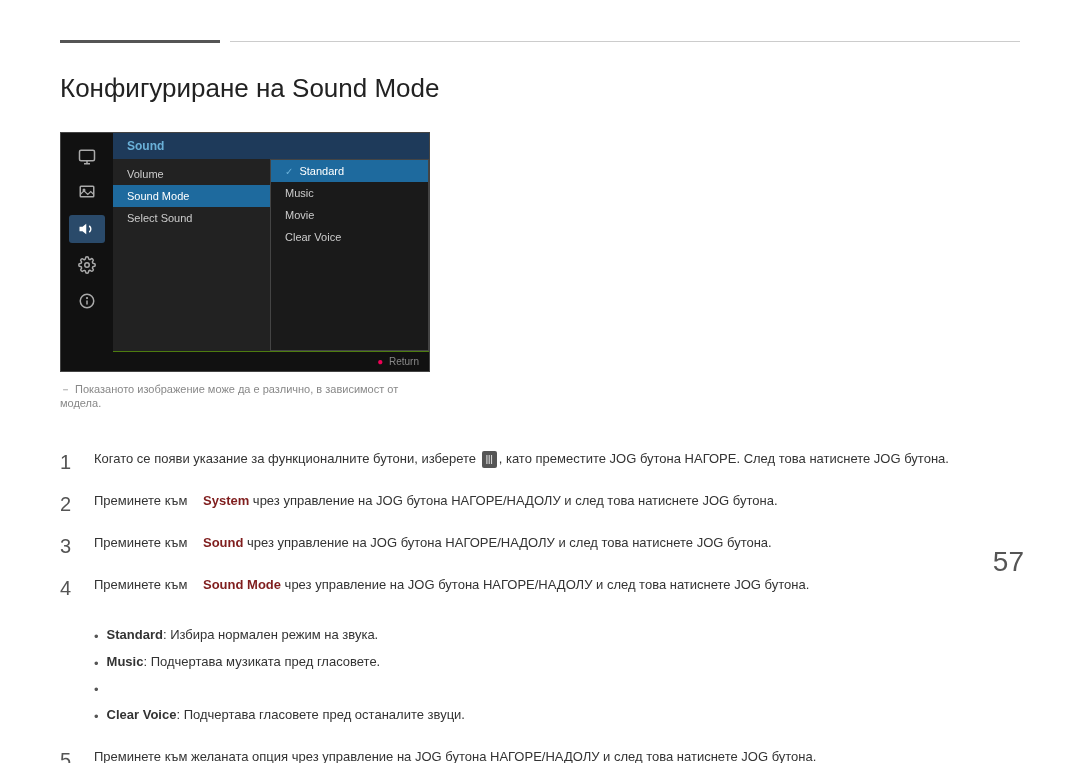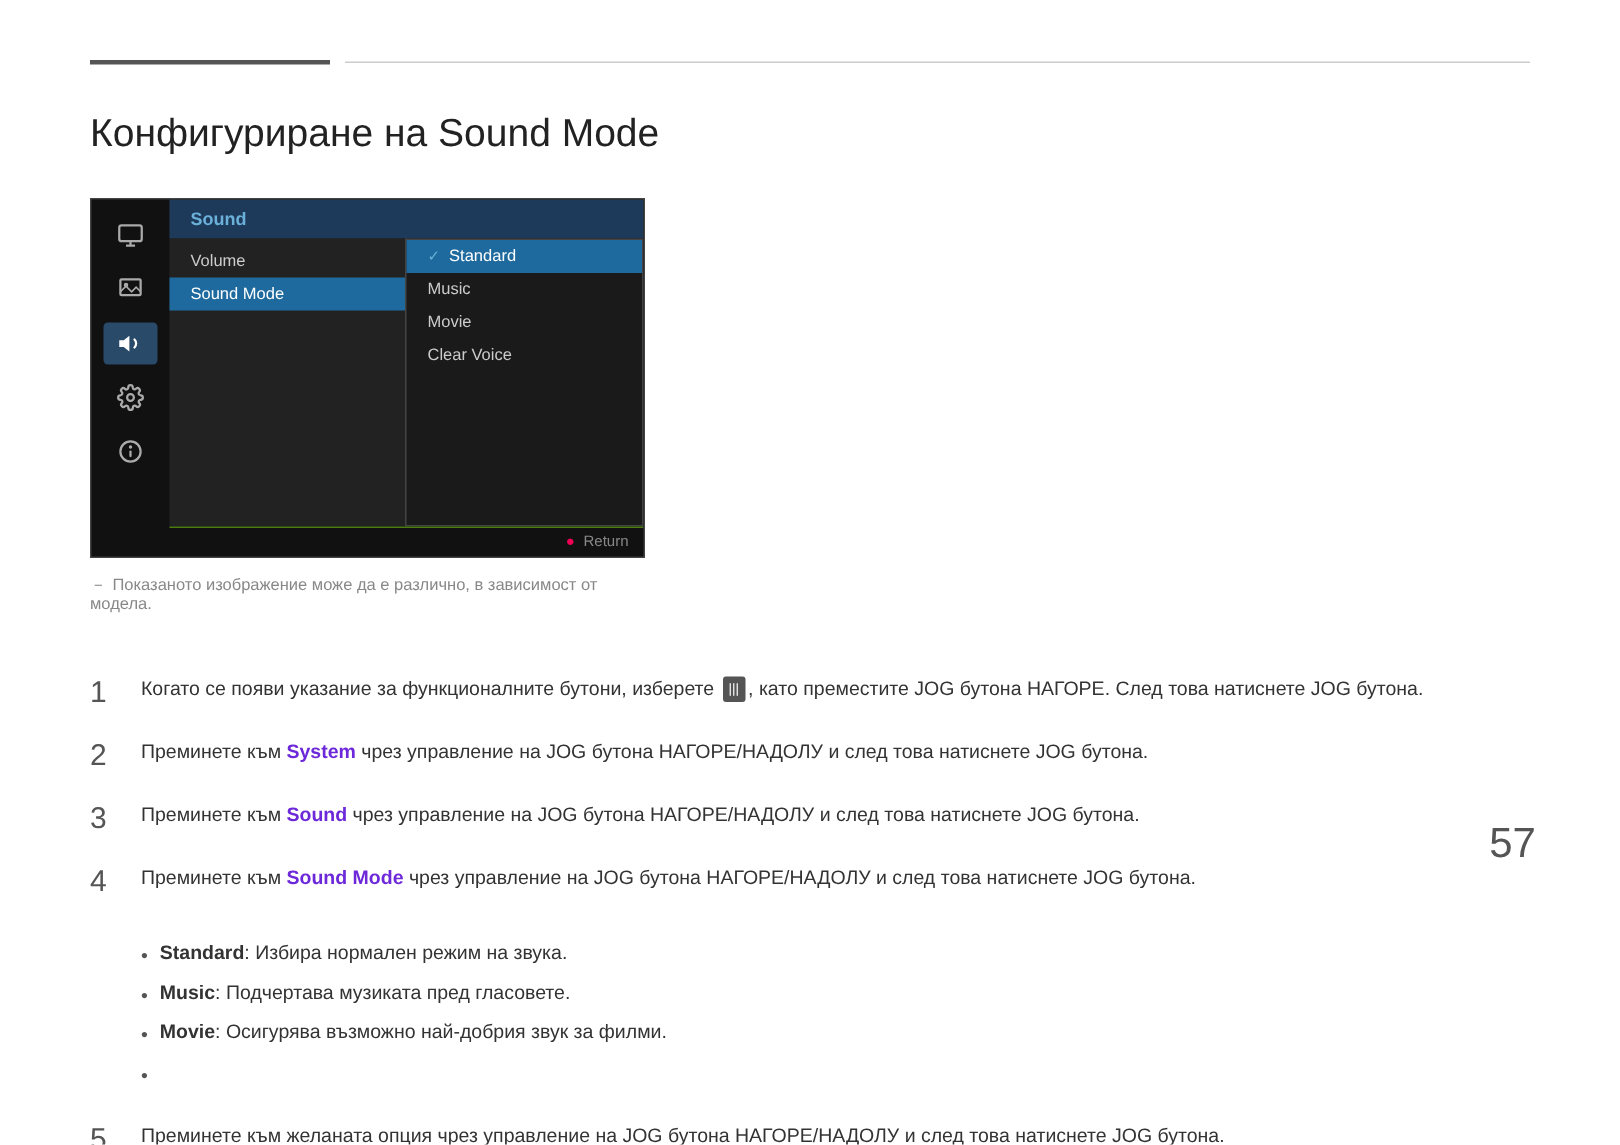--- a/index.html
+++ b/index.html
@@ -210,21 +210,22 @@
       line-height: 1.3;
     }
 
     .step-text {
       font-size: 13px;
       color: #333;
       line-height: 1.6;
     }
 
     .step-text strong {
-      color: #6d28d9;
+      color: #7f1d1d;
+      margin-left: 12px;
     }
 
     
     .bullet-list {
       list-style: none;
       margin: 8px 0 0 0;
       padding: 0;
     }
     .bullet-item {
       display: flex;
@@ -319,20 +320,21 @@
                 </svg>
             </div>
           </div>
 
           <div class="menu-main">
             <div class="menu-header">Sound</div>
             <div style="display:flex; flex:1;">
               <div class="menu-items" style="width:120px;">
                 <div class="menu-item">Volume</div>
                 <div class="menu-item selected">Sound Mode</div>
+                <div class="menu-item">Select Sound</div>
               </div>
               <div class="menu-submenu" style="flex:1;">
                 <div class="submenu-item selected">
                   <span class="submenu-check">✓</span>
                   <span>Standard</span>
                 </div>
                 <div class="submenu-item">Music</div>
                 <div class="submenu-item">Movie</div>
                 <div class="submenu-item">Clear Voice</div>
               </div>
@@ -389,24 +391,24 @@
             <li class="bullet-item">
               <span class="bullet-dot">•</span>
               <span><strong>Standard</strong>: Избира нормален режим на звука.</span>
             </li>
             <li class="bullet-item">
               <span class="bullet-dot">•</span>
               <span><strong>Music</strong>: Подчертава музиката пред гласовете.</span>
             </li>
             <li class="bullet-item">
               <span class="bullet-dot">•</span>
-              <span><strong>Movie</strong>: Осигурява възможно най-добрия звук за филми.</span>
             </li>
             <li class="bullet-item">
               <span class="bullet-dot">•</span>
+              <span><strong>Clear Voice</strong>: Подчертава гласовете пред останалите звуци.</span>
             </li>
           </ul>
         </li>
 
         <li class="step-item">
           <span class="step-number">5</span>
           <span class="step-text">
             Преминете към желаната опция чрез управление на JOG бутона НАГОРЕ/НАДОЛУ и след това натиснете JOG бутона.
           </span>
         </li>

